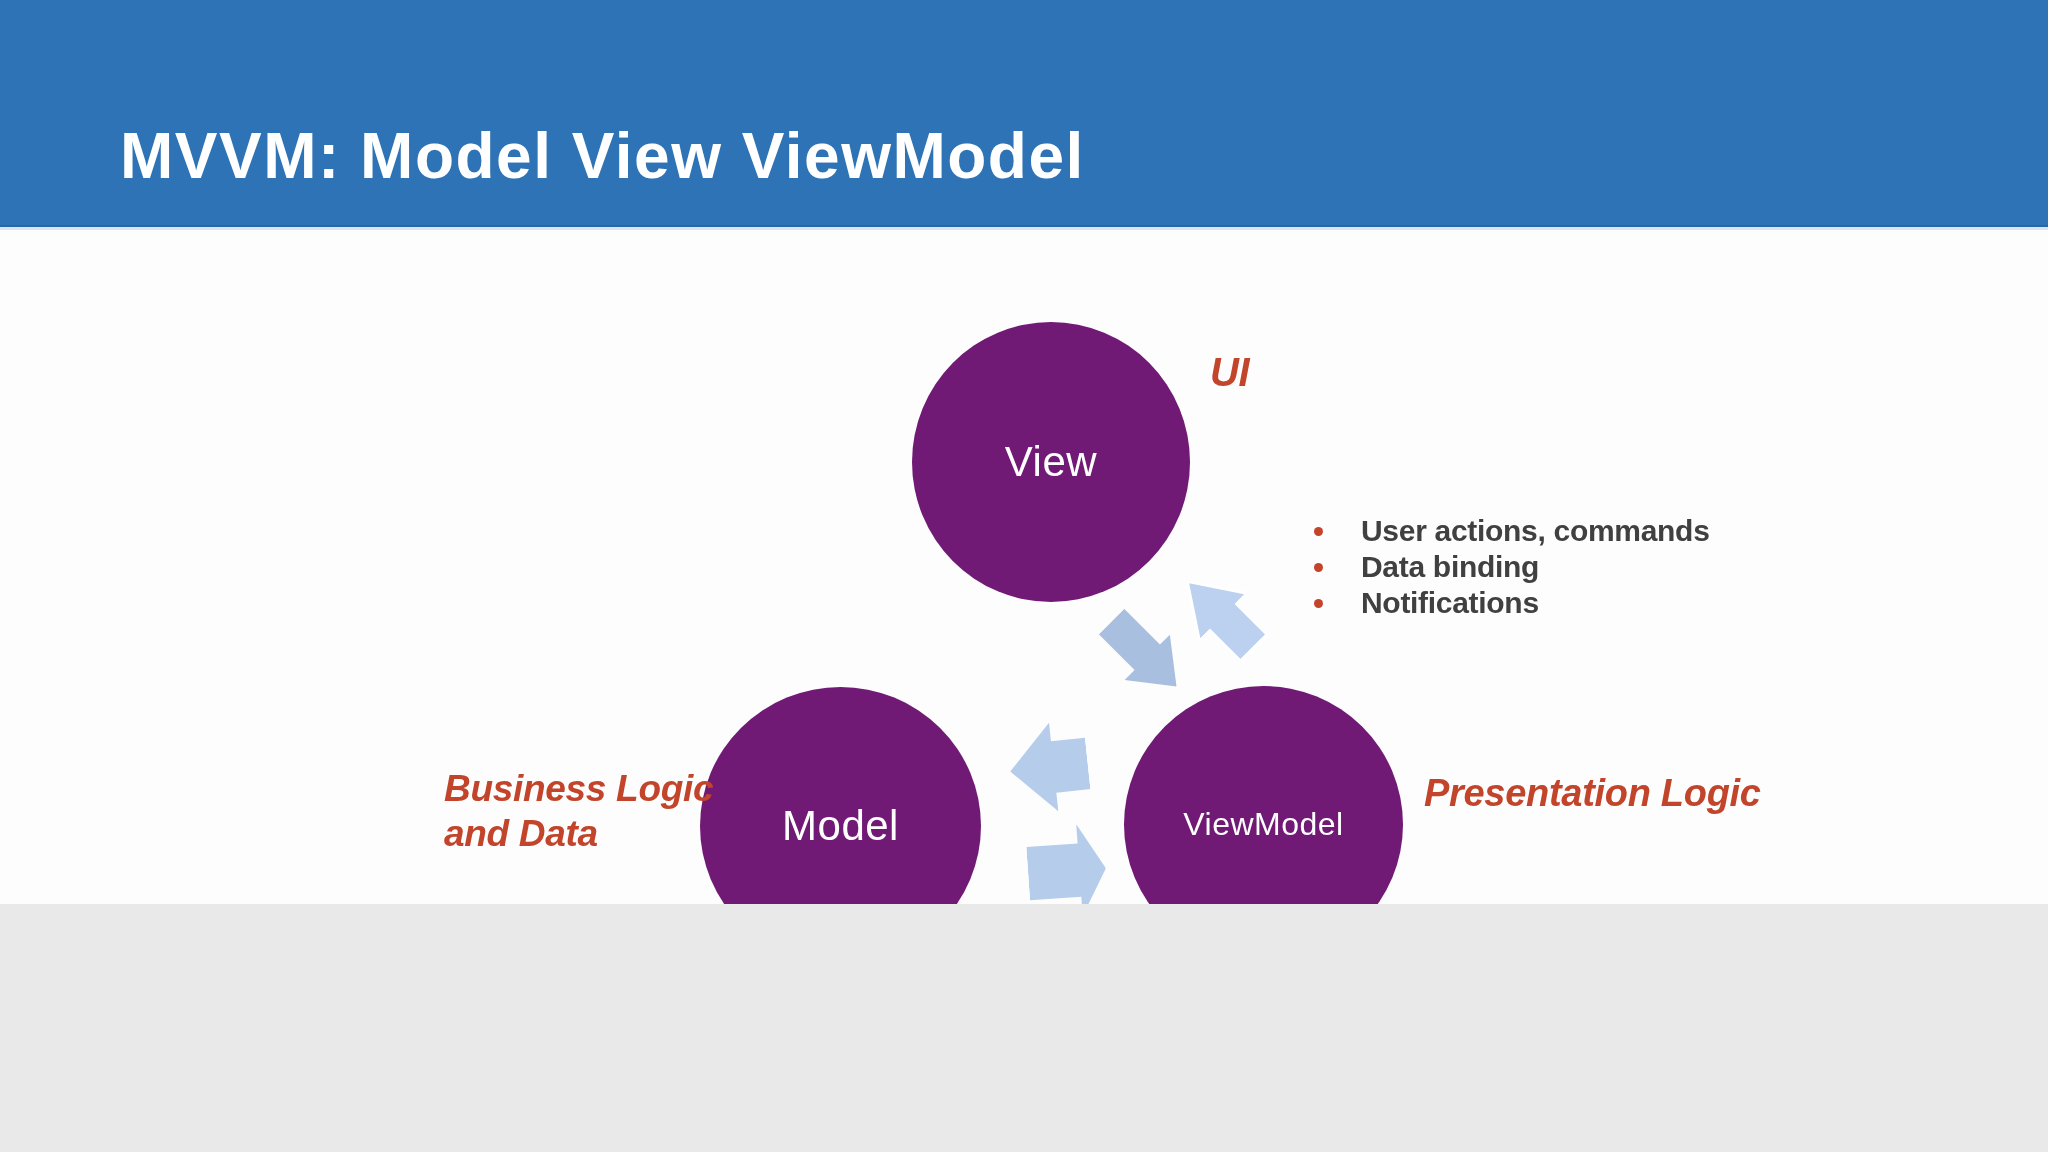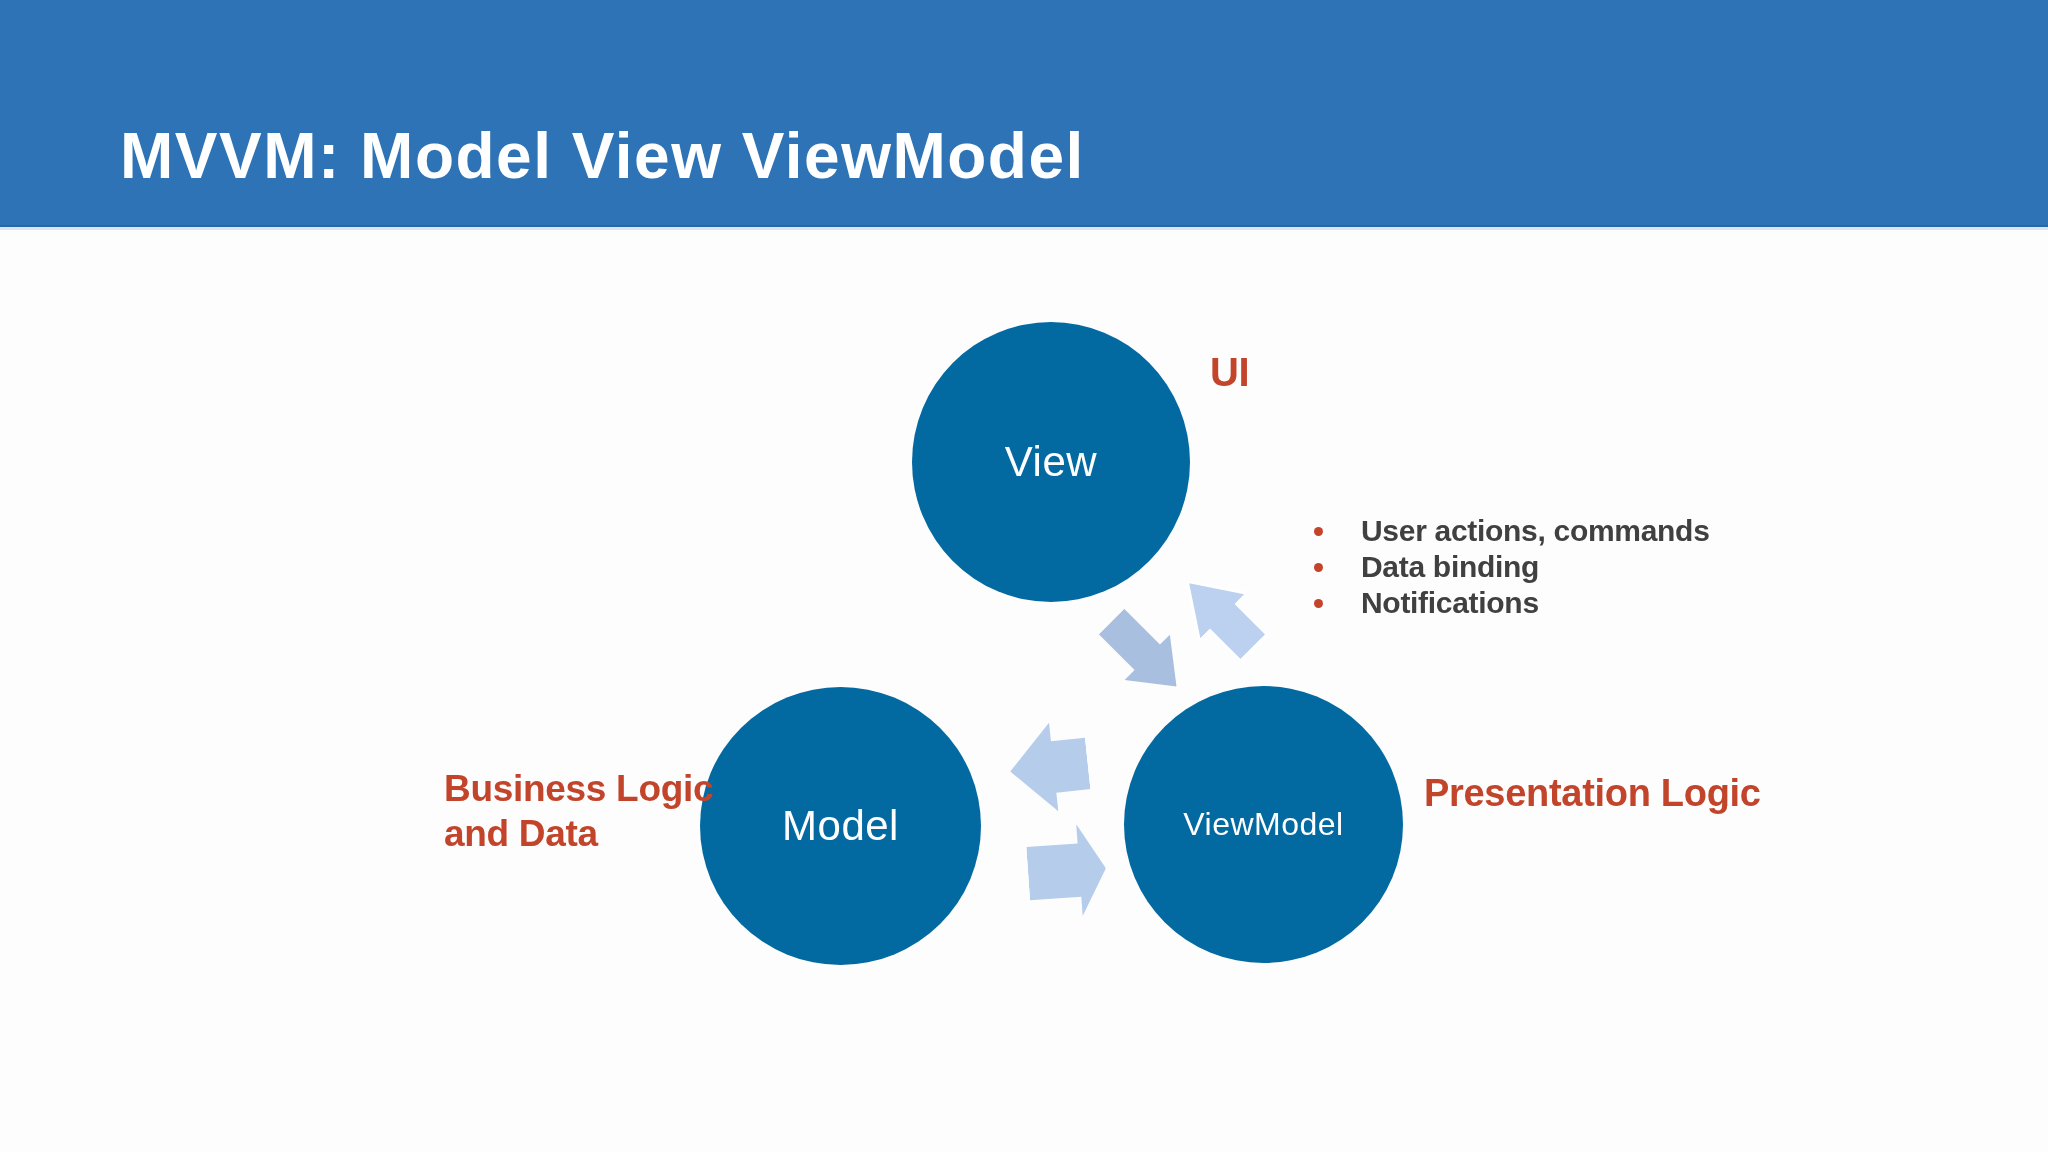--- a/index.html
+++ b/index.html
@@ -1,18 +1,18 @@
 <!DOCTYPE html>
 <html><head>
 <meta charset="utf-8">
 <style>
   html,body{margin:0;padding:0;background:#e9e9e9;}
   .slide{
     position:relative;
-    width:2048px;height:1152px;
+    width:2048px;height:904px;
     background:#fdfdfd;
     font-family:"Liberation Sans", sans-serif;
     overflow:hidden;
   }
   
   .header{
     position:absolute;left:0;top:0;width:2048px;height:225px;
     background:#2e73b5;
     border-bottom:2px solid #2a67a6;
   }
@@ -21,30 +21,30 @@
     background:#d9e6f5;
   }
   .page-title{
     position:absolute;left:120px;top:124px;
     font-size:64px;font-weight:bold;color:#ffffff;
     letter-spacing:1.5px;line-height:1.0;white-space:nowrap;
   }
   
   .circle{
     position:absolute;border-radius:50%;
-    background:#0369a1;
+    background:#701a75;
     display:flex;align-items:center;justify-content:center;
     color:#ffffff;font-weight:400;letter-spacing:0.5px;
   }
   .circle-view{left:912px;top:322px;width:278px;height:280px;font-size:42px;}
   .circle-model{left:700px;top:687px;width:281px;height:278px;font-size:42px;text-align:center;}
   .circle-viewmodel{left:1124px;top:686px;width:279px;height:277px;font-size:32px;}
   
   .annotation{
-    position:absolute;color:#c2452b;font-weight:bold;letter-spacing:-0.3px;
+    position:absolute;color:#c2452b;font-weight:bold;letter-spacing:-0.3px;font-style:italic;
   }
   .ann-ui{left:1210px;top:350px;font-size:40px;}
   .ann-model{left:444px;top:766px;font-size:37px;line-height:45px;width:330px;}
   .ann-viewmodel{left:1424px;top:772px;font-size:38px;white-space:nowrap;}
   
   .bullets{position:absolute;color:#404040;font-weight:bold;font-size:30px;letter-spacing:-0.3px;}
   .bullets-right{left:1314px;top:513px;}
   .bullets-bottom{left:904px;top:986px;}
   .bullet-row{display:flex;align-items:center;height:36px;white-space:nowrap;}
   .bullets-bottom .bullet-row{height:37px;}

